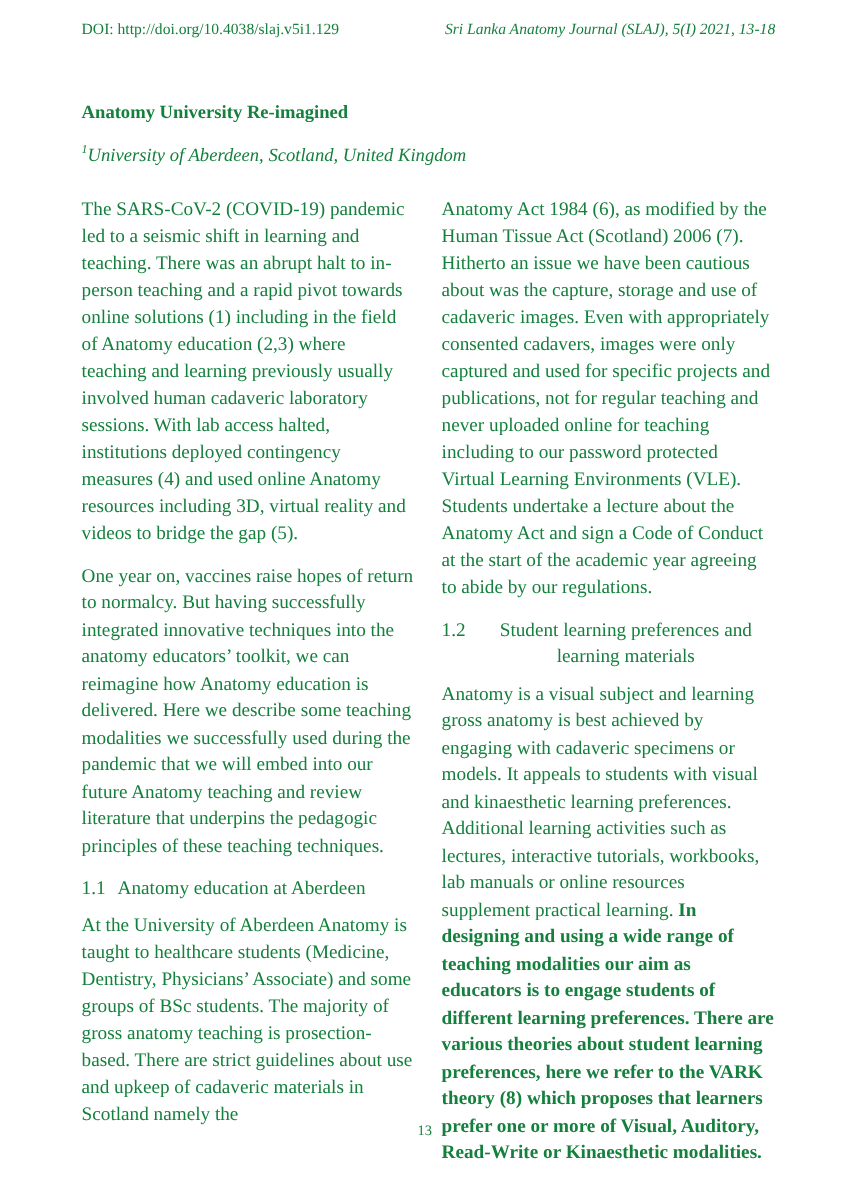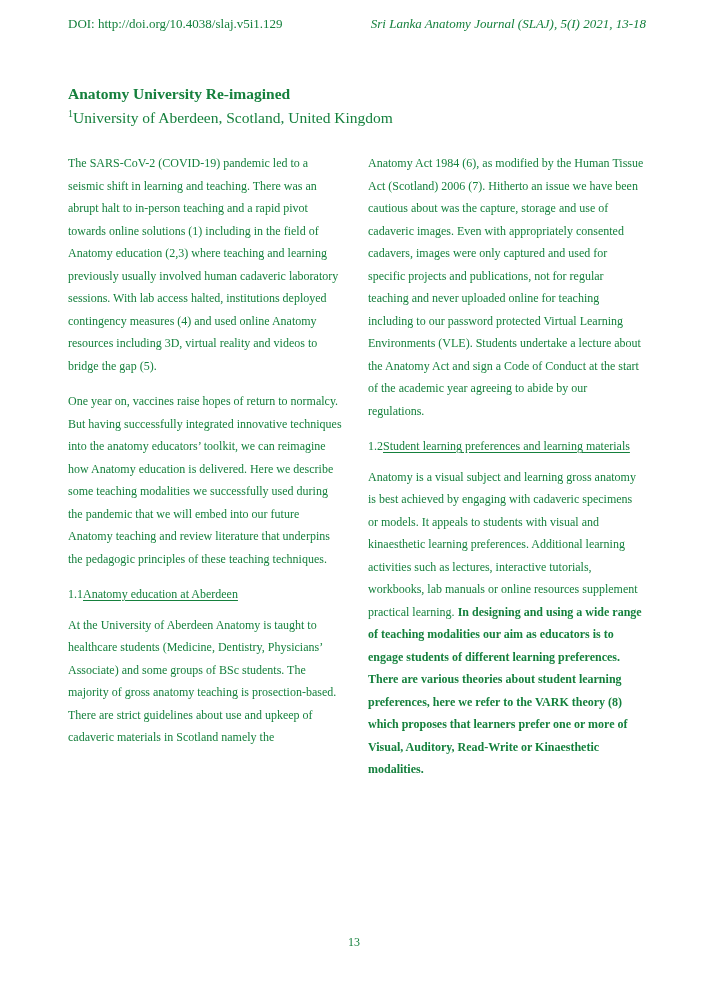--- a/index.html
+++ b/index.html
@@ -18,34 +18,34 @@
     justify-content: space-between;
     align-items: baseline;
     padding: 16px 62px 0 68px;
     font-size: 13px;
     line-height: 16px;
   }
   .journal-ref { font-style: italic; }
   .title-block { padding: 0 62px 0 68px; font-size: 15.5px; }
   .article-title { font-weight: bold; margin-top: 52px; line-height: 20px; }
   .author-line { margin-top: 13px; line-height: 20px; }
-  .affiliation-line { margin-top: 4px; line-height: 20px; }
+  .affiliation-line { font-style: italic; margin-top: 16px; line-height: 20px; }
   sup { font-size: 10px; line-height: 0; }
   .columns {
     display: flex;
     gap: 23px;
     padding: 0 62px 0 68px;
     margin-top: 24px;
   }
-  .column { width: 277px; font-size: 12px; line-height: 22.5px; }
+  .column { width: 277px; font-size: 16px; line-height: 22.5px; }
   .body-para { margin: 0 0 13px 0; }
   .section-heading { font-weight: bold; margin: 15px 0 0 0; line-height: 22.5px; }
   .subsection-heading { display: flex; margin: 8px 0 8px 0; line-height: 22.5px; }
-  .subsection-number { flex: 0 0 auto; }
-  .subsection-title { text-decoration: underline; text-underline-offset: 2px; }
+  .subsection-number { flex: 0 0 auto; margin-right: 10px; }
+  .subsection-title { text-underline-offset: 2px; text-align: center; }
   .emphasis-run { font-weight: 600; }
   .page-footer {
     position: absolute;
     bottom: 50px;
     left: 0;
     width: 100%;
     text-align: center;
     font-size: 12px;
   }
 </style>

